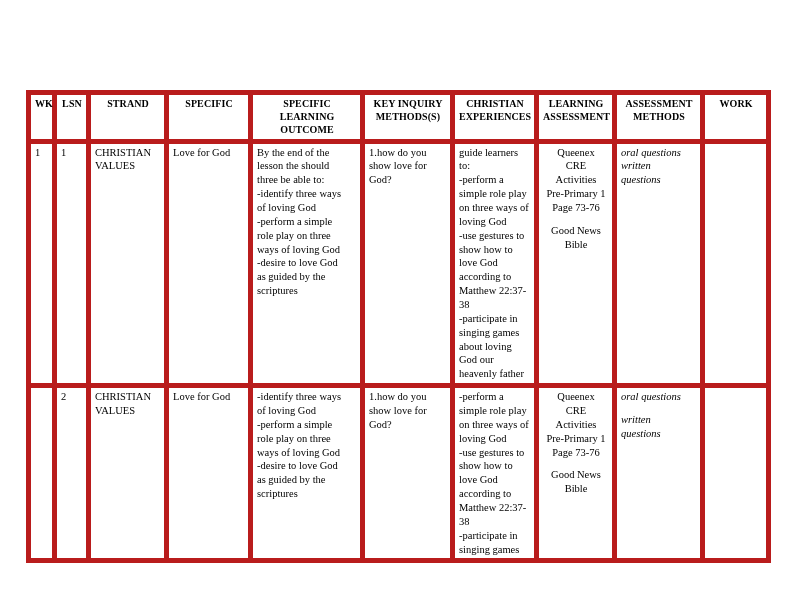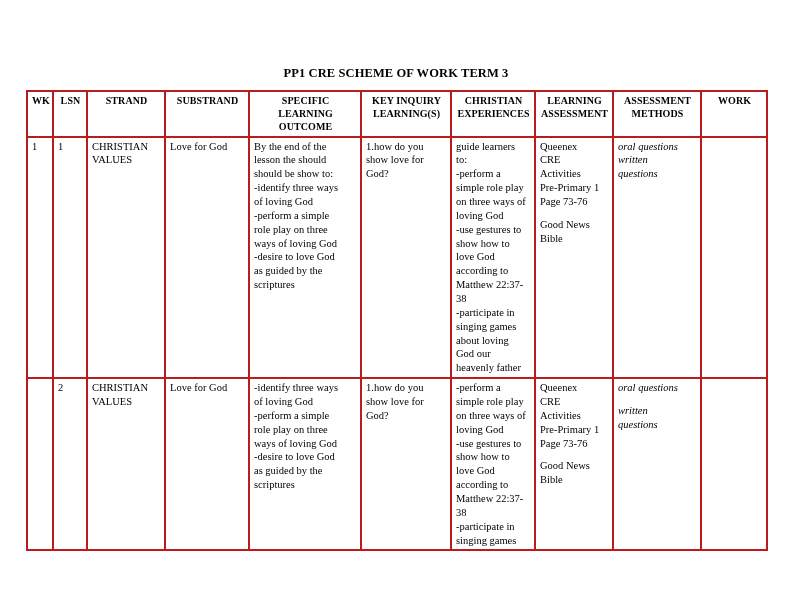--- a/index.html
+++ b/index.html
@@ -33,21 +33,21 @@
   table.scheme {
     position: absolute;
     top: 90px;
     left: 26px;
     width: 740px;
     border-collapse: collapse;
     table-layout: fixed;
   }
   table.scheme th,
   table.scheme td {
-    border: 2px solid #b91c1c;
+    border: 5px solid #b91c1c;
     vertical-align: top;
     padding: 2px 3px 2px 4px;
     font-size: 10.5px;
     line-height: 1.32;
   }
   table.scheme th {
     font-weight: bold;
     font-size: 10px;
     letter-spacing: 0.1px;
   }
@@ -65,75 +65,75 @@
     margin: 0;
   }
   .cell-lines p.gap {
     height: 9px;
   }
   td.num {
     text-align: left;
   }
   .res-cell {
     padding-left: 7px;
+    text-align: center;
   }
   .asmt-cell {
     padding-left: 6px;
     font-style: italic;
   }
 </style>
 </head>
 <body>
 
 <div class="page">
 
-  <div class="doc-title">PP1 CRE SCHEME OF WORK TERM 3</div>
 
   <table class="scheme">
     <colgroup>
       <col class="c-wk">
         <col class="c-lsn">
         <col class="c-strand">
         <col class="c-sub">
       <col class="c-spec">
         <col class="c-key">
         <col class="c-exp">
         <col class="c-res">
       <col class="c-asmt">
         <col class="c-refl">
     </colgroup>
     <thead>
       <tr>
         <th>WK</th>
         <th>LSN</th>
         <th>STRAND</th>
-        <th>SUBSTRAND</th>
+        <th>SPECIFIC</th>
         <th>SPECIFIC LEARNING OUTCOME</th>
-        <th>KEY INQUIRY LEARNING(S)</th>
+        <th>KEY INQUIRY METHODS(S)</th>
         <th>CHRISTIAN EXPERIENCES</th>
         <th>LEARNING ASSESSMENT</th>
         <th>ASSESSMENT METHODS</th>
         <th>WORK</th>
       </tr>
     </thead>
     <tbody>
         <tr>
           <td class="num">1</td>
           <td class="num">1</td>
           <td class="cell-lines">
             <p>CHRISTIAN</p>
             <p>VALUES</p>
           </td>
           <td class="cell-lines">
             <p>Love for God</p>
           </td>
           <td class="cell-lines">
             <p>By the end of the</p>
             <p>lesson the should</p>
-            <p>should be show to:</p>
+            <p>three be able to:</p>
             <p>-identify three ways</p>
             <p>of loving God</p>
             <p> -perform a simple</p>
             <p>role play on three</p>
             <p>ways of loving God</p>
             <p>-desire to love God</p>
             <p>as guided by the</p>
             <p>scriptures</p>
           </td>
           <td class="cell-lines">

